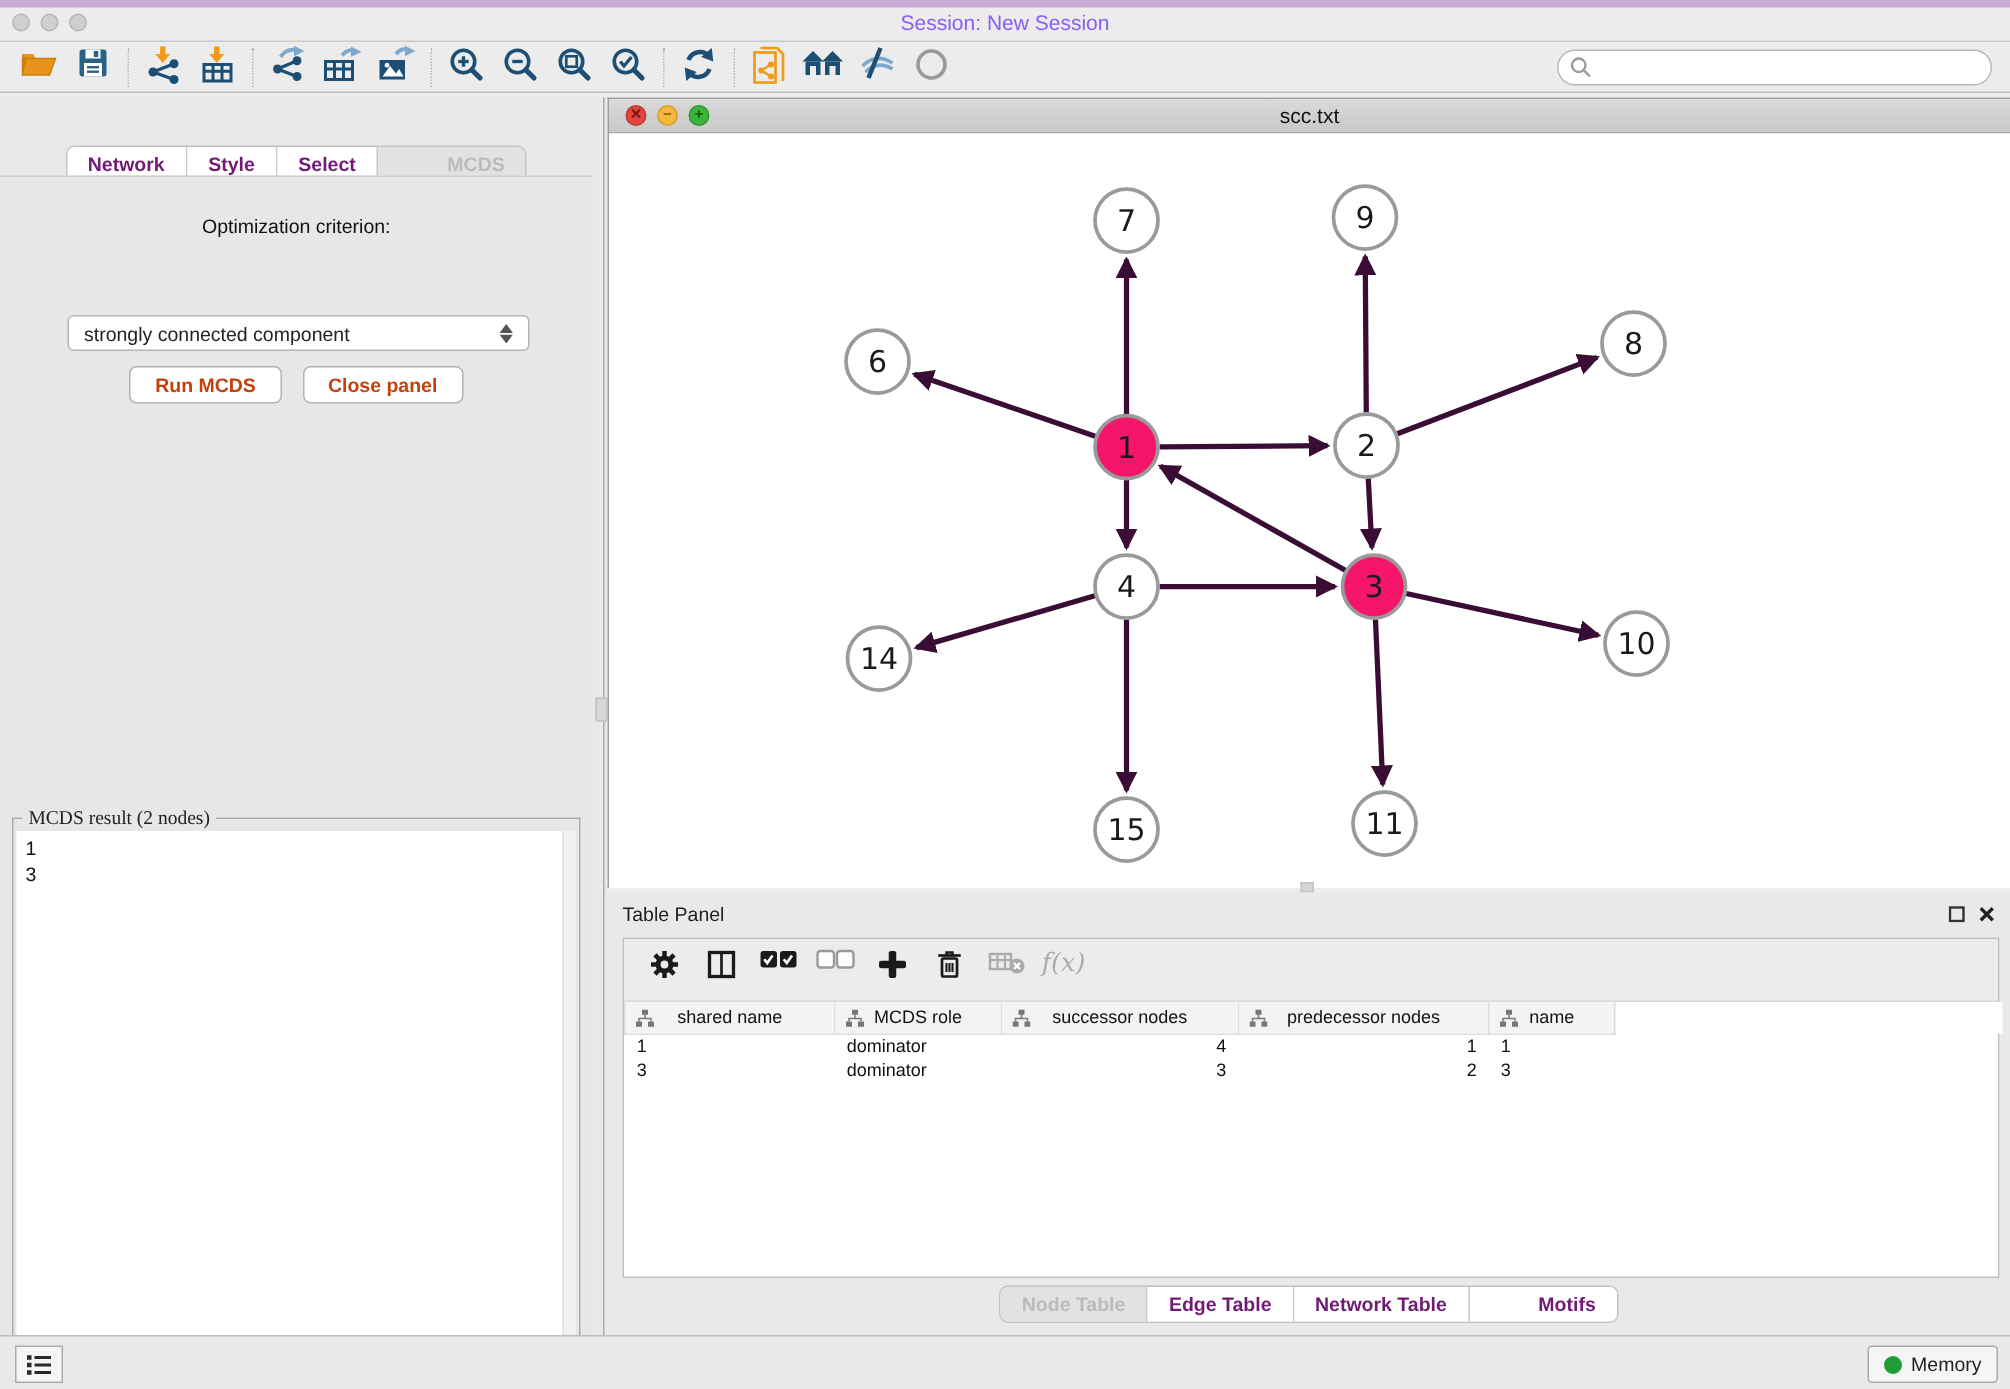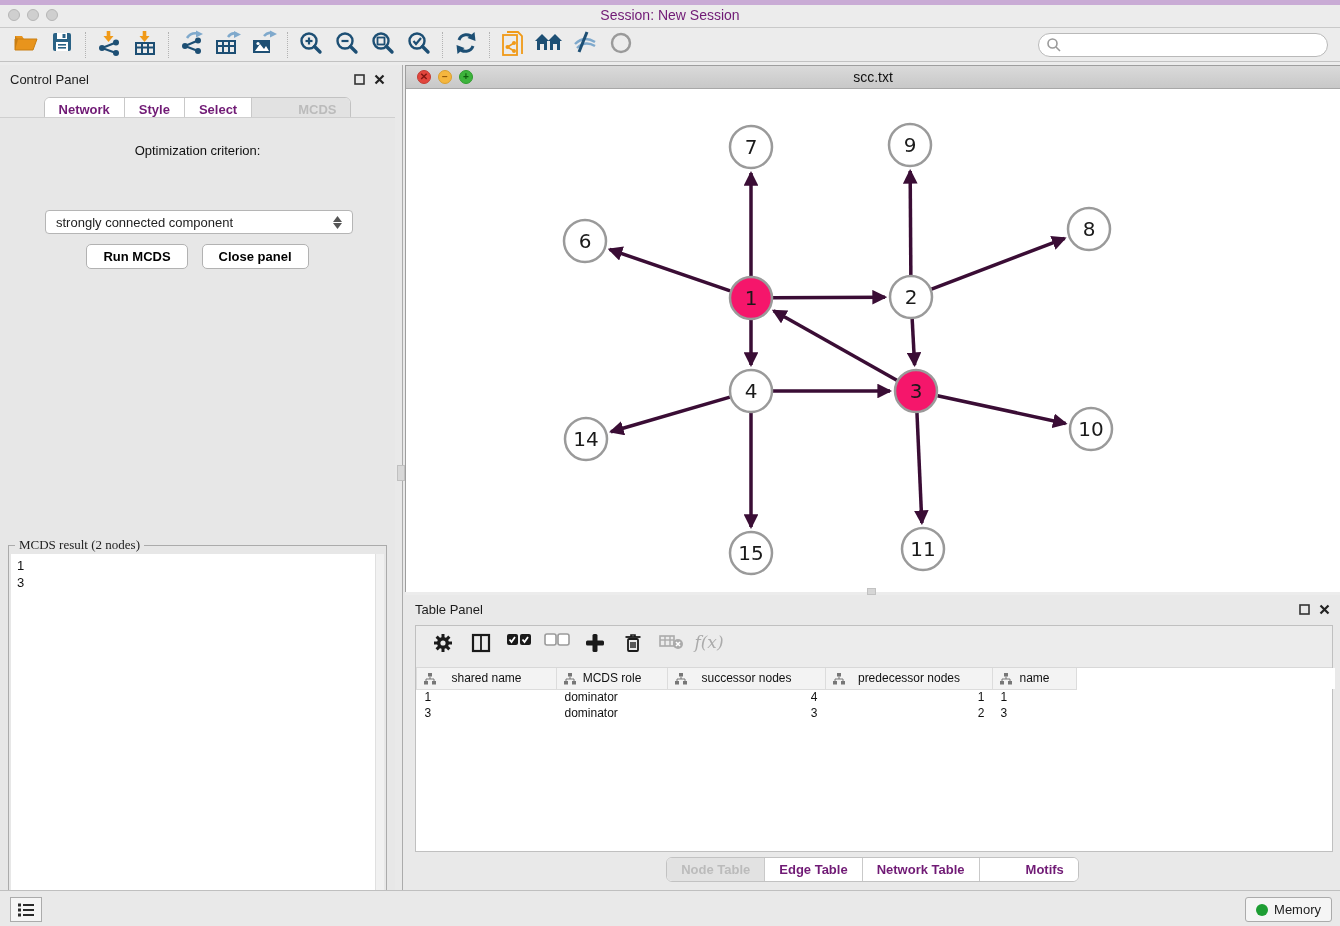--- a/index.html
+++ b/index.html
@@ -4,21 +4,21 @@
 <style>
   * { margin:0; padding:0; box-sizing:border-box; }
   html,body { width:1340px; height:926px; overflow:hidden; }
   body { font-family:"Liberation Sans", sans-serif; background:#ECECEC; color:#222; font-size:13px; position:relative; }
 
   
   .titlebar { position:absolute; left:0; top:0; width:1340px; height:28px; background:#ECECEC; border-bottom:1px solid #C9C9C9; }
   .titlebar .screen-edge { position:absolute; left:0; top:0; width:100%; height:5px; background:#C9ABD5; }
   .traffic-inactive { position:absolute; left:8px; top:9px; display:flex; gap:7px; }
   .traffic-inactive span { width:12px; height:12px; border-radius:50%; background:#CFCFCF; border:1px solid #B6B6B6; }
-  .apptitle { position:absolute; left:0; top:7px; width:100%; text-align:center; color:#701a75; font-size:14px; }
+  .apptitle { position:absolute; left:0; top:7px; width:100%; text-align:center; color:#8b5cf6; font-size:14px; }
 
   
   .toolbar { position:absolute; left:0; top:28px; width:1340px; height:34px; background:#ECECEC; border-bottom:1px solid #C2C2C2; display:flex; align-items:center; padding-left:8px; }
   .tbtn { width:36px; height:30px; display:flex; justify-content:center; flex:0 0 auto; cursor:default; }
   .tsep { width:1px; height:26px; border-left:1px dotted #B3B3B3; margin:0 5px; flex:0 0 auto; }
   .searchbox { position:absolute; right:12px; top:5px; width:290px; height:24px; background:#fff; border:1px solid #B9B9B9; border-radius:12px; display:flex; align-items:center; padding-left:7px; }
   .searchbox input { border:none; outline:none; flex:1; height:18px; font-size:13px; background:transparent; font-family:"Liberation Sans",sans-serif; }
 
   
   .control-panel { position:absolute; left:0; top:65px; width:395px; height:825px; background:#E9E9E9; }
@@ -30,21 +30,21 @@
   .tabseg { display:flex; border:1px solid #C2C2C2; border-radius:6px; overflow:hidden; background:#fff; }
   .tabseg .tab { padding:4px 14px; font-size:13px; font-weight:bold; background:#fff; border-right:1px solid #C9C9C9; color:#701a75; }
   .tabseg .tab:last-child { border-right:none;padding-left:46px; }
   .tabseg .tab.sel { background:#E2E2E2; color:#BBBBBB; }
 
   .cp-body { position:absolute; left:0; top:52px; width:395px; height:773px; border-top:1px solid #CFCFCF; background:#E7E7E7; }
   .opt-label { margin-top:25px; text-align:center; font-size:13px; color:#111; }
   .dropdown { position:absolute; left:45px; top:92px; width:308px; height:24px; background:#fff; border:1px solid #B5B5B5; border-radius:4px; display:flex; align-items:center; padding:0 10px; font-size:13px; }
   .dropdown .spin { margin-left:auto; display:flex; flex-direction:column; gap:1px; }
   .btnrow { position:absolute; left:0; top:126px; width:100%; display:flex; justify-content:center; gap:14px; }
-  .pbtn { background:#fff; border:1px solid #B2B2B2; border-radius:5px; padding:4px 16px; font-size:13px; font-weight:bold; color:#000000; }
+  .pbtn { background:#fff; border:1px solid #B2B2B2; border-radius:5px; padding:4px 16px; font-size:13px; font-weight:bold; color:#c2410c; }
 
   .result-box { position:absolute; left:8px; top:427px; width:379px; height:384px; border:1px solid #ABABAB; }
   .result-legend { position:absolute; left:6px; top:-9px; background:#E7E7E7; padding:0 4px; font-size:13px;font-family:Liberation Serif, serif; }
   .result-inner { position:absolute; left:2px; top:8px; right:2px; bottom:2px; background:#fff; display:flex; }
   .result-lines { flex:1; padding:3px 6px; font-size:13px; line-height:17px; color:#111; }
   .result-scroll { width:9px; background:#F1F1F1; border-left:1px solid #E0E0E0; }
 
   .v-divider { position:absolute; left:395px; top:65px; width:10px; height:825px; background:#E9E9E9; }
   .v-divider .line { position:absolute; right:2px; top:0; width:1px; height:100%; background:#ABABAB; }
   .v-divider .grip { position:absolute; right:0; top:400px; width:8px; height:16px; background:#D8D8D8; border:1px solid #C0C0C0; }
@@ -241,31 +241,20 @@
   <div class="searchbox">
     <svg width="16" height="16" viewBox="0 0 16 16">
       <circle cx="6.5" cy="6.5" r="4.5" fill="none" stroke="#9A9A9A" stroke-width="1.6"></circle>
       <line x1="10" y1="10" x2="14" y2="14" stroke="#9A9A9A" stroke-width="1.6"></line>
     </svg>
     <input type="text" placeholder="" style="">
   </div>
 </div>
 
 <div class="control-panel">
-  <div class="panel-header">
-    <span class="panel-title">Control Panel</span>
-    <span class="win-ctrls">
-      <svg width="11" height="11" viewBox="0 0 11 11">
-          <rect x="1" y="1" width="9" height="9" fill="none" stroke="#333" stroke-width="1.6"></rect>
-        </svg>
-      <svg width="11" height="11" viewBox="0 0 11 11">
-          <path d="M1.5,1.5 L9.5,9.5 M9.5,1.5 L1.5,9.5" stroke="#222" stroke-width="2.2"></path>
-        </svg>
-    </span>
-  </div>
   <div class="cp-tabs">
       <div class="tabseg" id="cp-tabseg">
         <span class="tab">Network</span>
         <span class="tab">Style</span>
         <span class="tab">Select</span>
         <span class="tab sel">MCDS</span>
       </div>
     </div>
   <div class="cp-body">
     <div class="opt-label">Optimization criterion:</div>

